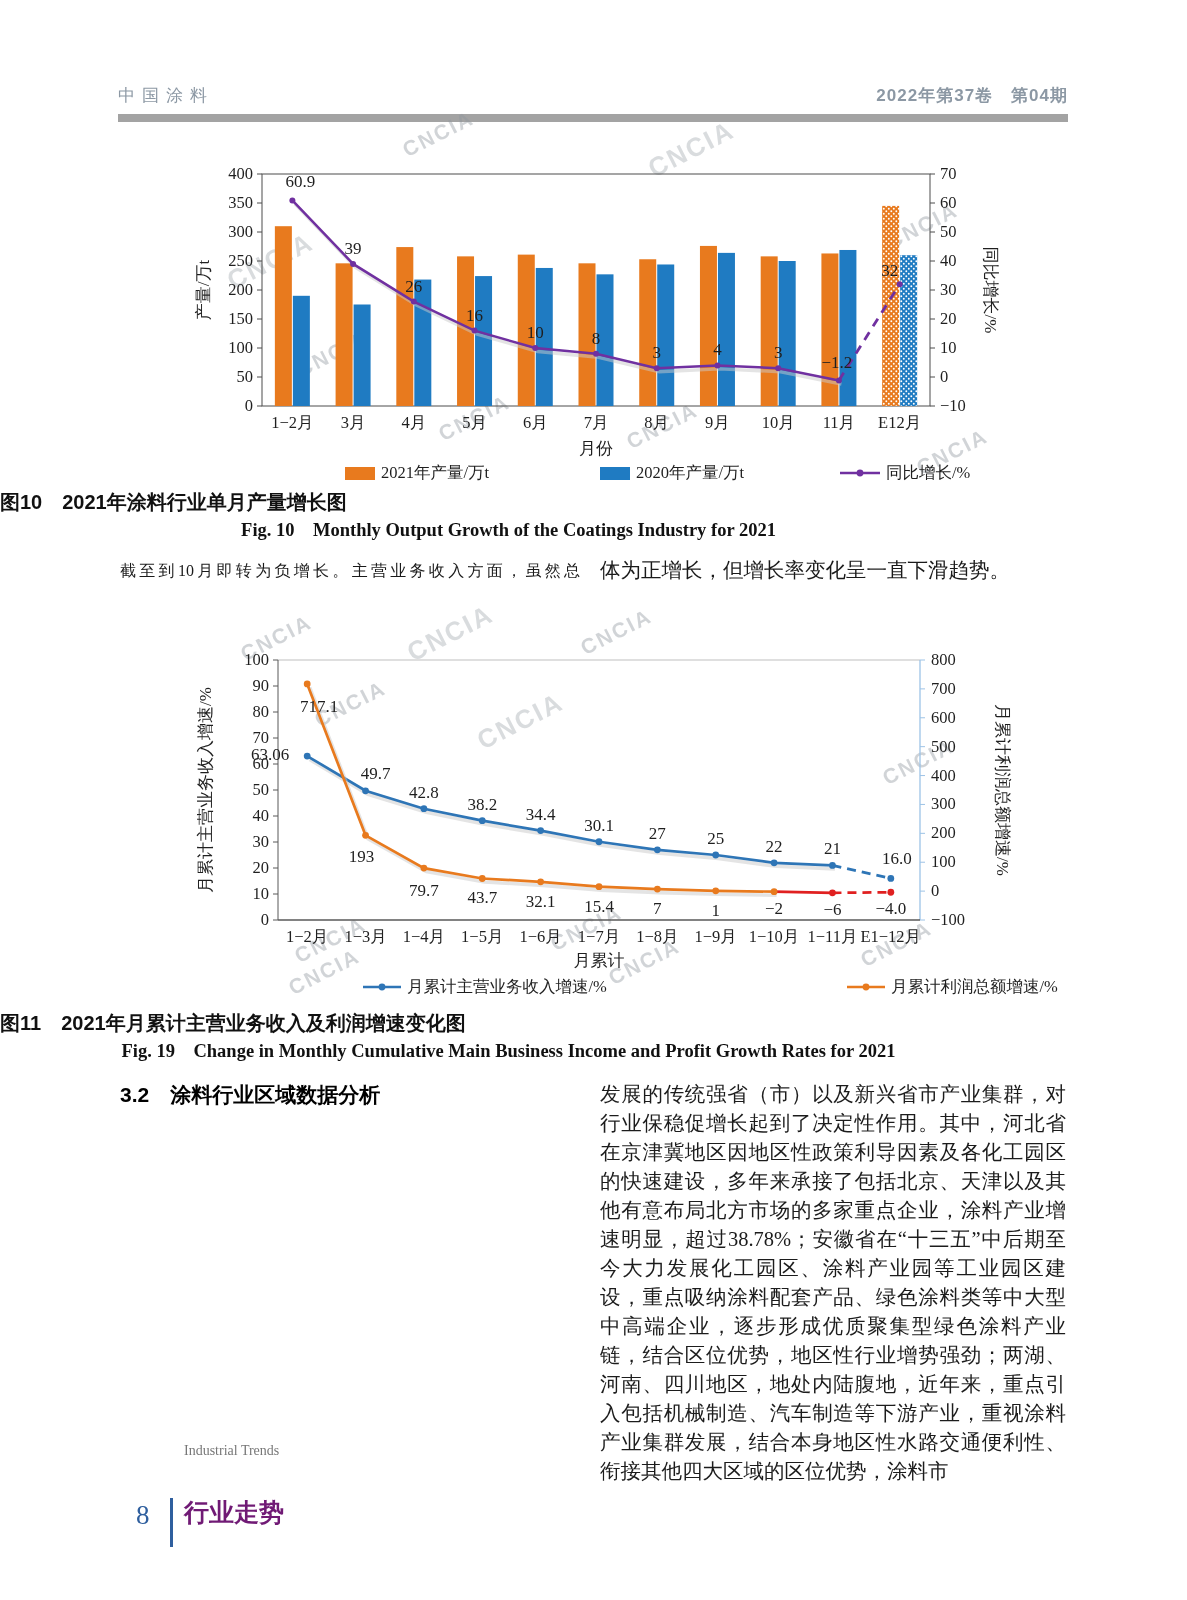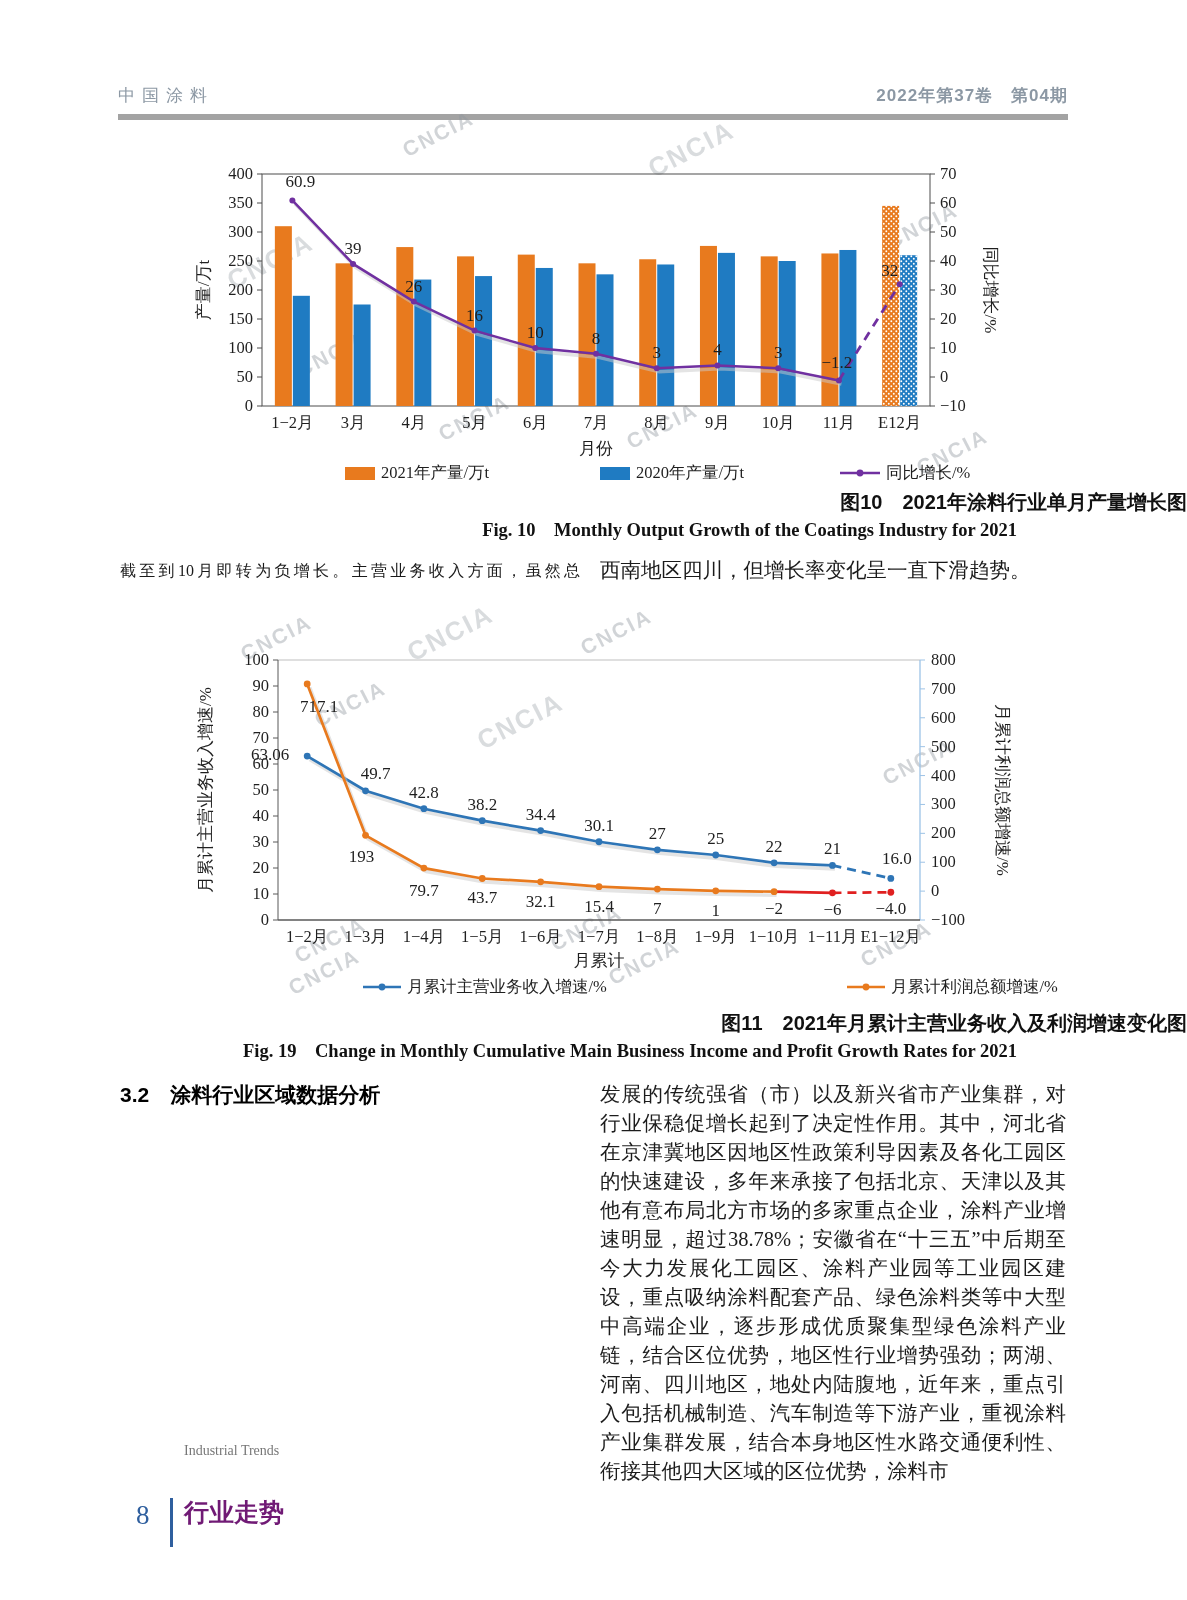--- a/index.html
+++ b/index.html
@@ -5,37 +5,37 @@
   html,body{margin:0;padding:0;}
   body{
     width:1187px;height:1600px;position:relative;background:#ffffff;
     font-family:"Liberation Serif",serif;color:#1a1a1a;overflow:hidden;
   }
   .abs{position:absolute;}
   
   .hdr{
     left:118px;top:84px;width:950px;display:flex;justify-content:space-between;
     align-items:flex-end;color:#8C98A4;font-family:"Liberation Sans",sans-serif;
-    font-size:17px;padding-bottom:7px;border-bottom:6px solid #a3a3a3;
+    font-size:17px;padding-bottom:7px;border-bottom:8px solid #a3a3a3;
   }
   .hdr-left{letter-spacing:7px;}
   .hdr-right{letter-spacing:1px;font-weight:bold;}
   
   .wm{
     position:absolute;color:#8f969e;opacity:.40;font-family:"Liberation Sans",sans-serif;
     font-weight:bold;font-size:21px;letter-spacing:2px;transform:rotate(-27deg);
     pointer-events:none;
   }
   .wm.lg{font-size:26px;opacity:.33;}
   
   svg text{font-family:"Liberation Serif",serif;fill:#1f1f1f;}
   
-  .cap-cn{left:0;width:1187px;text-align:right;font-family:"Liberation Sans",sans-serif;
+  .cap-cn{left:0;width:1187px;text-align:left;font-family:"Liberation Sans",sans-serif;
     font-weight:bold;font-size:20px;color:#111;}
-  .cap-en{left:0;width:1017px;text-align:right;font-family:"Liberation Serif",serif;
+  .cap-en{left:0;width:1017px;text-align:center;font-family:"Liberation Serif",serif;
     font-weight:bold;font-size:18.5px;color:#111;}
   
   .col{position:absolute;font-size:20.5px;line-height:29px;text-align:justify;color:#1c1c1c;}
   .col p{margin:0;}
   .indent{text-indent:2em;}
   .h32{font-family:"Liberation Sans",sans-serif;color:#000000;font-weight:bold;
     font-size:21px;margin:6px 0 5px;text-align:left;}
   .between-l{left:120px;top:556px;width:460px;font-size:16px;line-height:29px;
     text-align:justify;text-align-last:justify;}
   .between-r{left:600px;top:556px;width:466px;font-size:20.5px;line-height:29px;}
@@ -207,21 +207,21 @@
       <line x1="655" y1="338" x2="695" y2="338" stroke="#7030A0" stroke-width="2.4"></line>
       <circle cx="675" cy="338" r="3.4" fill="#7030A0"></circle>
       <text x="701" y="343" text-anchor="start" font-size="16.5">同比增长/%</text>
     </g>
   </svg>
 
 <div class="abs cap-cn" style="top:489px">图10　2021年涂料行业单月产量增长图</div>
 <div class="abs cap-en" style="top:517px">Fig. 10　Monthly Output Growth of the Coatings Industry for 2021</div>
 
 <div class="abs between-l">截至到10月即转为负增长。主营业务收入方面，虽然总</div>
-<div class="abs between-r">西南地区四川，但增长率变化呈一直下滑趋势。</div>
+<div class="abs between-r">体为正增长，但增长率变化呈一直下滑趋势。</div>
 
 <svg id="fig11" class="abs" style="left:185px;top:625px" width="880" height="392">
     <g>
       <line x1="93" y1="35" x2="735" y2="35" stroke="#BFBFBF"></line>
       <line x1="735" y1="35" x2="735" y2="295" stroke="#9DC3E6" stroke-width="1.3"></line>
       <line x1="93" y1="35" x2="93" y2="295" stroke="#595959"></line>
       <line x1="93" y1="295" x2="735" y2="295" stroke="#595959" stroke-width="1.3"></line>
     </g>
     <g>
       <line x1="88" y1="295" x2="93" y2="295" stroke="#595959"></line>

